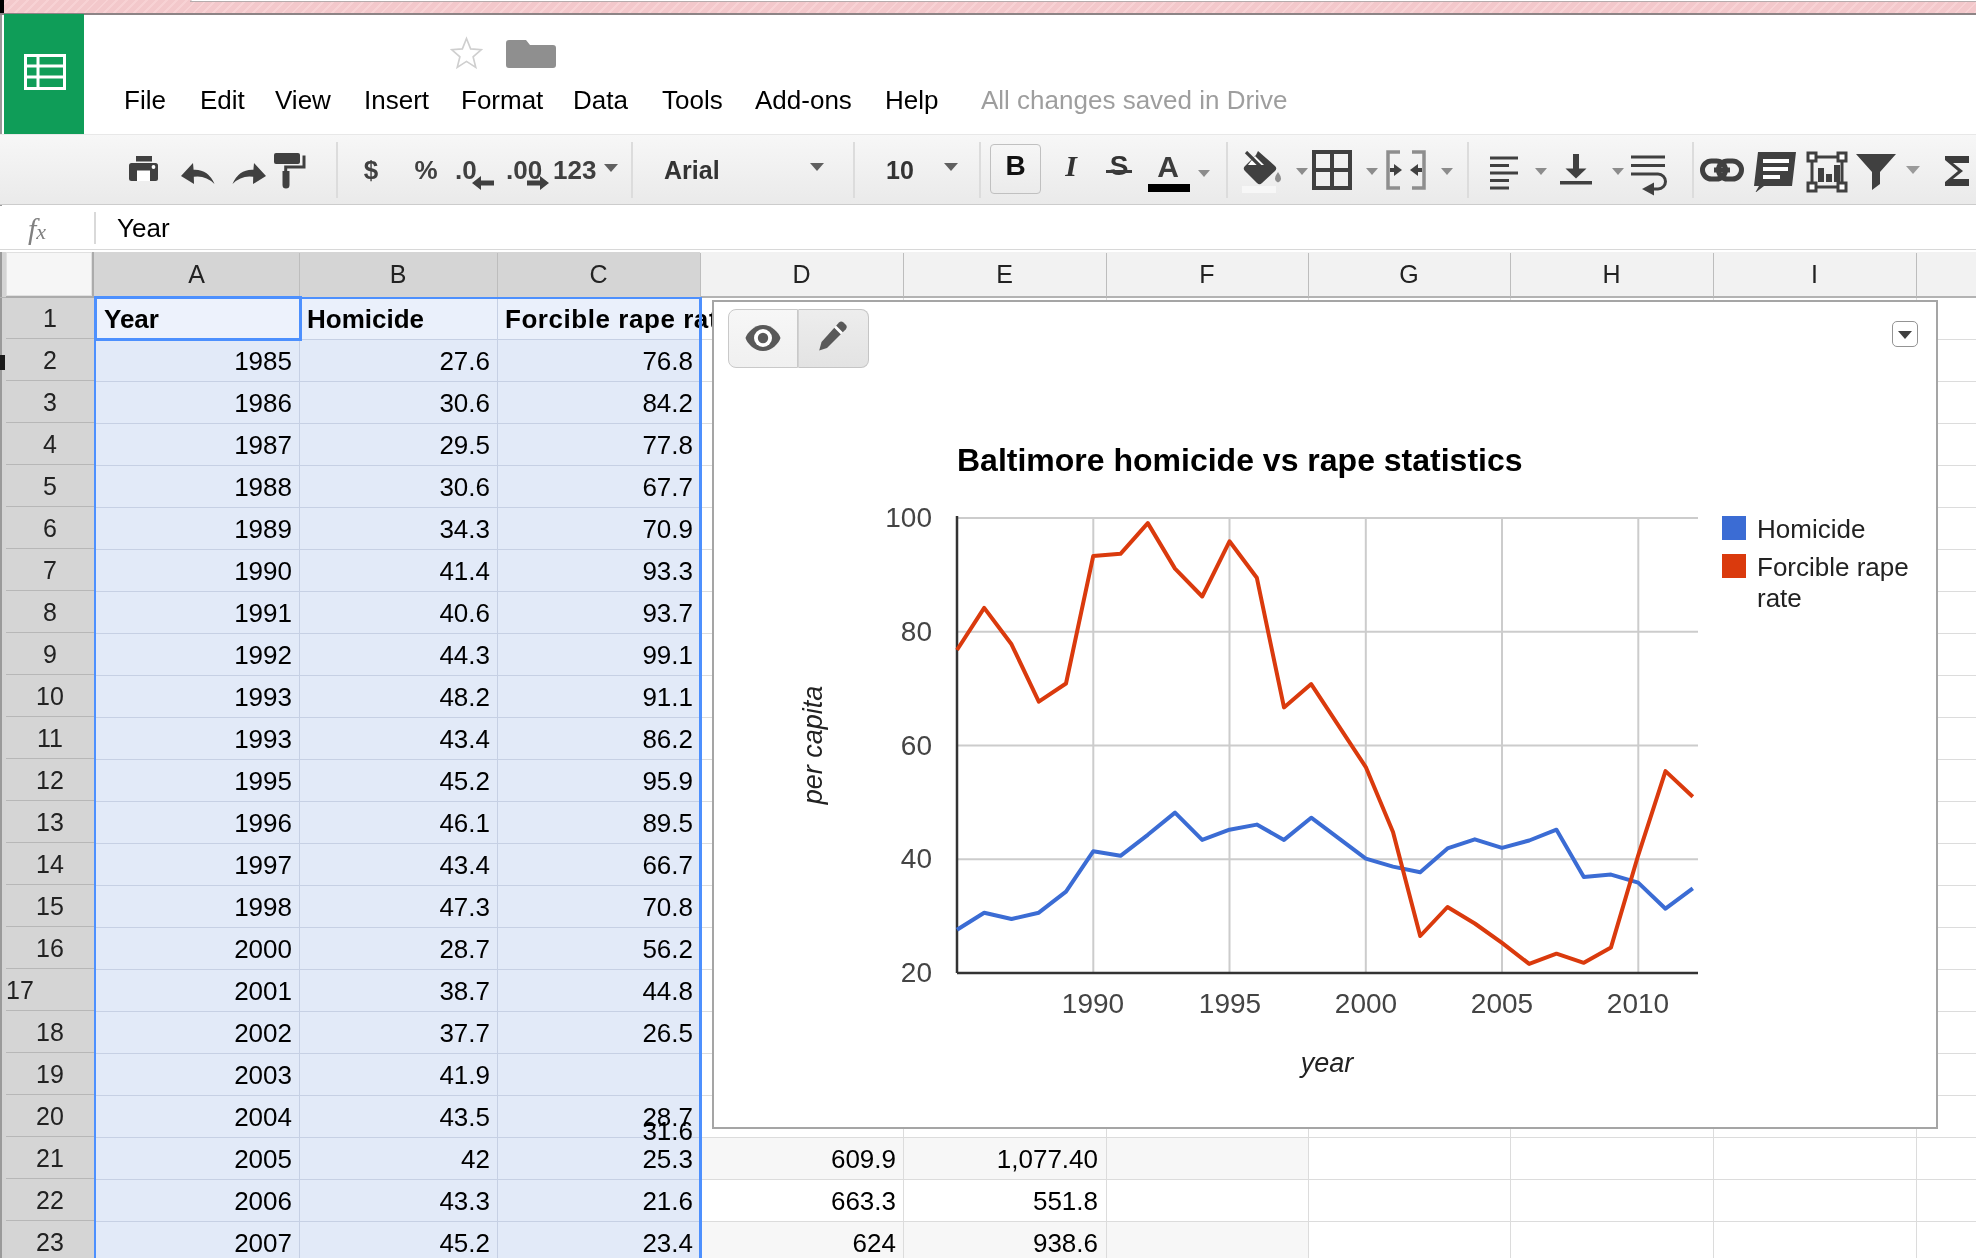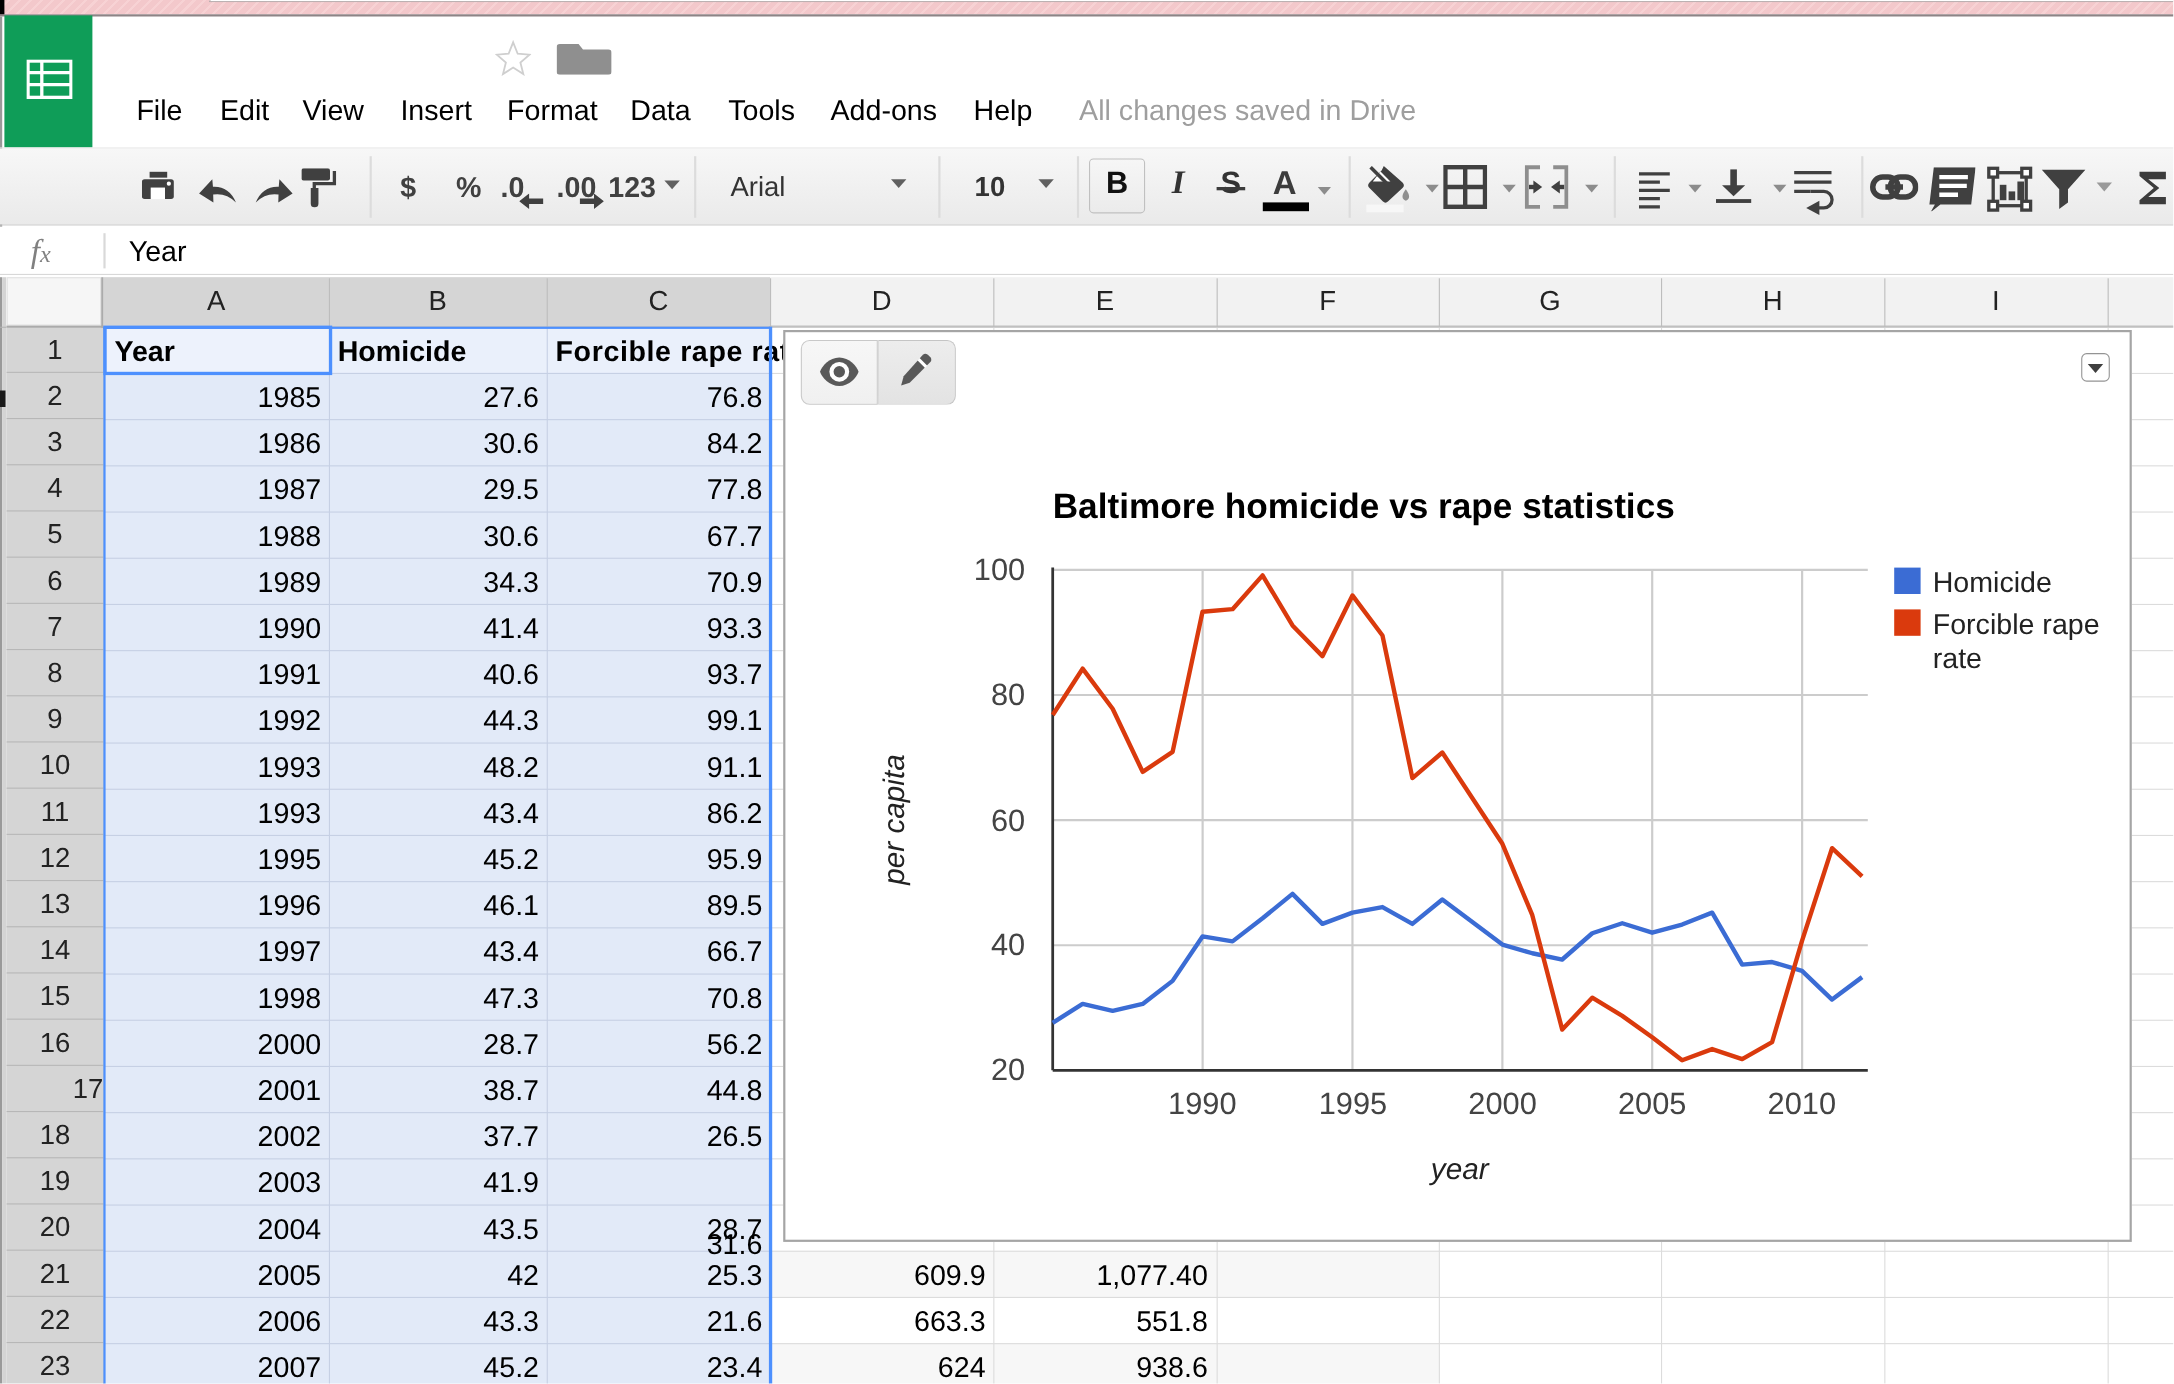--- a/index.html
+++ b/index.html
@@ -77,21 +77,21 @@
     <div class="abs" style="left:455px;top:155px;font-size:26px;font-weight:bold;color:#404040">.0</div>
     <svg class="abs" style="left:472px;top:176px" width="22" height="14" viewBox="0 0 22 14">
       <path d="M0 7 L9 0 L9 4.5 L22 4.5 L22 9.5 L9 9.5 L9 14 Z" fill="#404040"></path>
     </svg>
     <div class="abs" style="left:506px;top:155px;font-size:26px;font-weight:bold;color:#404040">.00</div>
     <svg class="abs" style="left:527px;top:176px" width="22" height="14" viewBox="0 0 22 14">
       <path d="M22 7 L13 0 L13 4.5 L0 4.5 L0 9.5 L13 9.5 L13 14 Z" fill="#404040"></path>
     </svg>
     <div class="abs" style="left:553px;top:155px;font-size:26px;font-weight:bold;color:#404040">123</div>
     <div class="dd" style="left:604px;top:164px;border-left-width:7px;border-right-width:7px;border-top-width:8px"></div>
-    <div class="abs" style="left:664px;top:156px;font-size:25px;font-weight:normal;color:#333">Arial</div>
+    <div class="abs" style="left:664px;top:156px;font-size:25px;font-weight:bold;color:#333">Arial</div>
     <div class="dd" style="left:810px;top:163px;border-left-width:7px;border-right-width:7px;border-top-width:8px"></div>
     <div class="abs" style="left:886px;top:156px;font-size:25px;font-weight:bold;color:#333">10</div>
     <div class="dd" style="left:944px;top:163px;border-left-width:7px;border-right-width:7px;border-top-width:8px"></div>
     <div class="abs" style="left:990px;top:144px;width:51px;height:50px;background:linear-gradient(#f6f6f6,#ebebeb);border:1px solid #c0c0c0;border-radius:4px"></div>
     <div class="abs" style="left:990px;top:150px;width:51px;font-size:28px;font-weight:bold;color:#111;text-align:center">B</div>
     <div class="abs" style="left:1056px;top:149px;width:30px;font-size:30px;font-style:italic;font-weight:bold;color:#333;text-align:center;font-family:'Liberation Serif',serif">I</div>
     <div class="abs" style="left:1102px;top:150px;width:34px;font-size:28px;font-weight:bold;color:#333;text-align:center">S</div>
     <div class="abs" style="left:1106px;top:170px;width:26px;height:3px;background:#3c3c3c"></div>
     <div class="abs" style="left:1147px;top:150px;width:42px;font-size:30px;font-weight:bold;color:#3c3c3c;text-align:center">A</div>
     <div class="abs" style="left:1148px;top:184px;width:42px;height:8px;background:#000"></div>
@@ -220,21 +220,21 @@
     <div class="abs" style="left:6px;top:549px;width:88px;height:42px;border-bottom:1px solid #b7b7b7;font-size:25px;color:#222;text-align:center;line-height:42px">7</div>
     <div class="abs" style="left:6px;top:591px;width:88px;height:42px;border-bottom:1px solid #b7b7b7;font-size:25px;color:#222;text-align:center;line-height:42px">8</div>
     <div class="abs" style="left:6px;top:633px;width:88px;height:42px;border-bottom:1px solid #b7b7b7;font-size:25px;color:#222;text-align:center;line-height:42px">9</div>
     <div class="abs" style="left:6px;top:675px;width:88px;height:42px;border-bottom:1px solid #b7b7b7;font-size:25px;color:#222;text-align:center;line-height:42px">10</div>
     <div class="abs" style="left:6px;top:717px;width:88px;height:42px;border-bottom:1px solid #b7b7b7;font-size:25px;color:#222;text-align:center;line-height:42px">11</div>
     <div class="abs" style="left:6px;top:759px;width:88px;height:42px;border-bottom:1px solid #b7b7b7;font-size:25px;color:#222;text-align:center;line-height:42px">12</div>
     <div class="abs" style="left:6px;top:801px;width:88px;height:42px;border-bottom:1px solid #b7b7b7;font-size:25px;color:#222;text-align:center;line-height:42px">13</div>
     <div class="abs" style="left:6px;top:843px;width:88px;height:42px;border-bottom:1px solid #b7b7b7;font-size:25px;color:#222;text-align:center;line-height:42px">14</div>
     <div class="abs" style="left:6px;top:885px;width:88px;height:42px;border-bottom:1px solid #b7b7b7;font-size:25px;color:#222;text-align:center;line-height:42px">15</div>
     <div class="abs" style="left:6px;top:927px;width:88px;height:42px;border-bottom:1px solid #b7b7b7;font-size:25px;color:#222;text-align:center;line-height:42px">16</div>
-    <div class="abs" style="left:6px;top:969px;width:88px;height:42px;border-bottom:1px solid #b7b7b7;font-size:25px;color:#222;text-align:right;line-height:42px">17</div>
+    <div class="abs" style="left:6px;top:969px;width:88px;height:42px;border-bottom:1px solid #b7b7b7;font-size:25px;color:#222;text-align:left;line-height:42px">17</div>
     <div class="abs" style="left:6px;top:1011px;width:88px;height:42px;border-bottom:1px solid #b7b7b7;font-size:25px;color:#222;text-align:center;line-height:42px">18</div>
     <div class="abs" style="left:6px;top:1053px;width:88px;height:42px;border-bottom:1px solid #b7b7b7;font-size:25px;color:#222;text-align:center;line-height:42px">19</div>
     <div class="abs" style="left:6px;top:1095px;width:88px;height:42px;border-bottom:1px solid #b7b7b7;font-size:25px;color:#222;text-align:center;line-height:42px">20</div>
     <div class="abs" style="left:6px;top:1137px;width:88px;height:42px;border-bottom:1px solid #b7b7b7;font-size:25px;color:#222;text-align:center;line-height:42px">21</div>
     <div class="abs" style="left:6px;top:1179px;width:88px;height:42px;border-bottom:1px solid #b7b7b7;font-size:25px;color:#222;text-align:center;line-height:42px">22</div>
     <div class="abs" style="left:6px;top:1221px;width:88px;height:42px;border-bottom:1px solid #b7b7b7;font-size:25px;color:#222;text-align:center;line-height:42px">23</div>
     <div class="abs" style="left:94px;top:297px;width:1px;height:961px;background:#b3b3b3"></div>
     <div class="abs" style="left:6px;top:252px;width:88px;height:46px;background:#f6f6f6;border-right:2px solid #ababab;border-bottom:2px solid #ababab;box-shadow:inset 0 0 0 1px #e0e0e0"></div>
     <div class="abs" style="left:95px;top:298px;width:1881px;height:961px;background:#fff"></div>
     <div class="abs" style="left:700px;top:1137px;width:608px;height:42px;background:#f7f7f7"></div>

